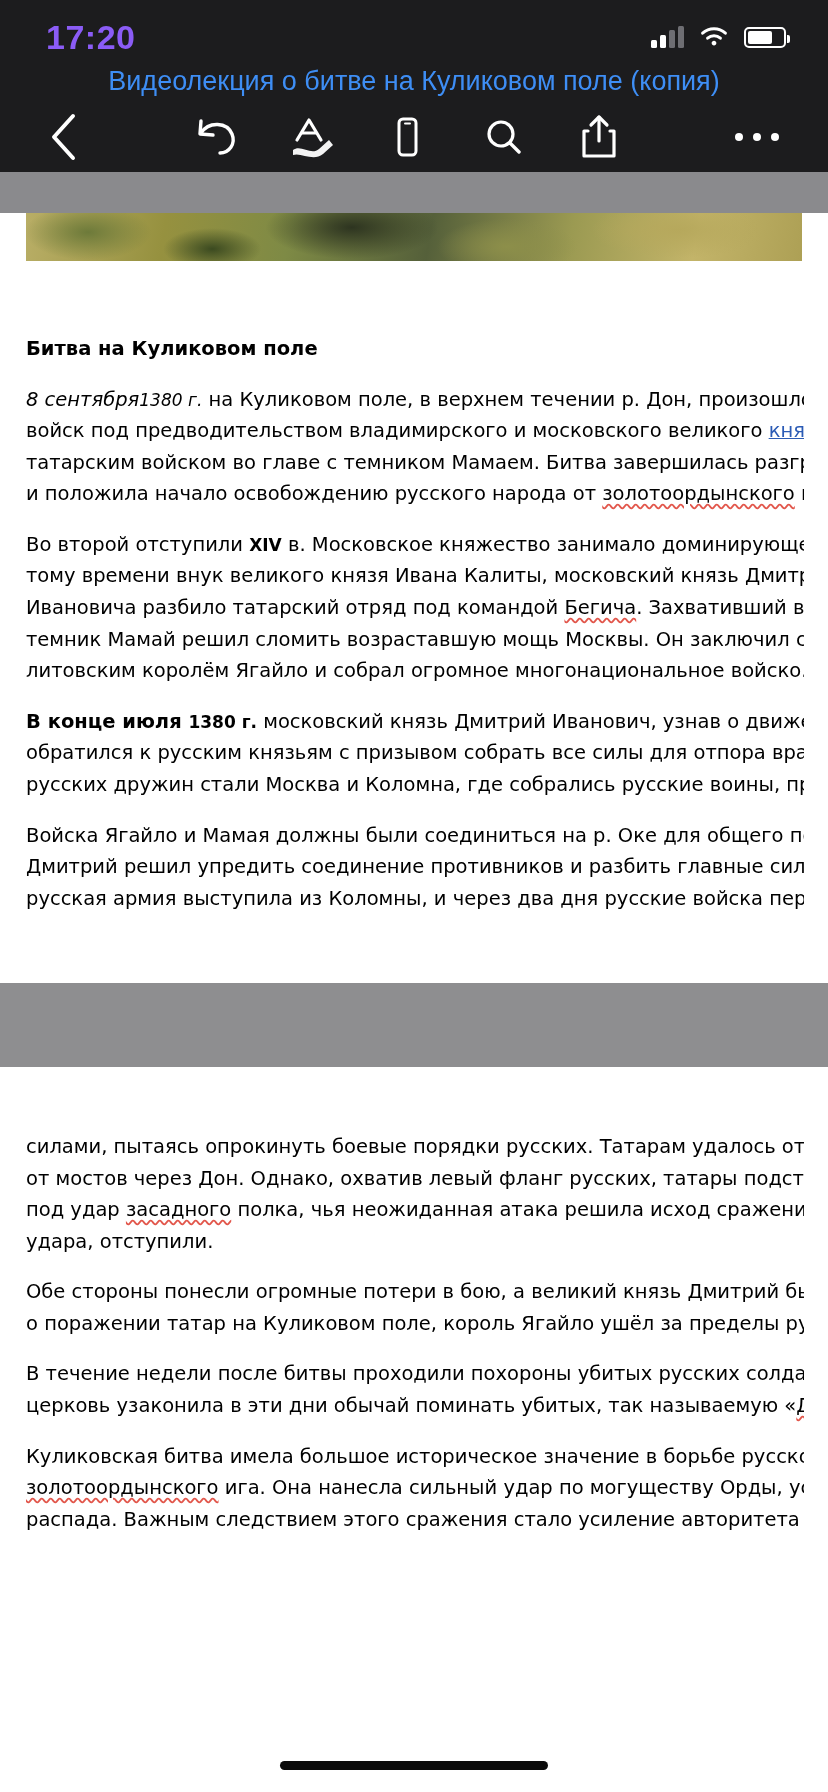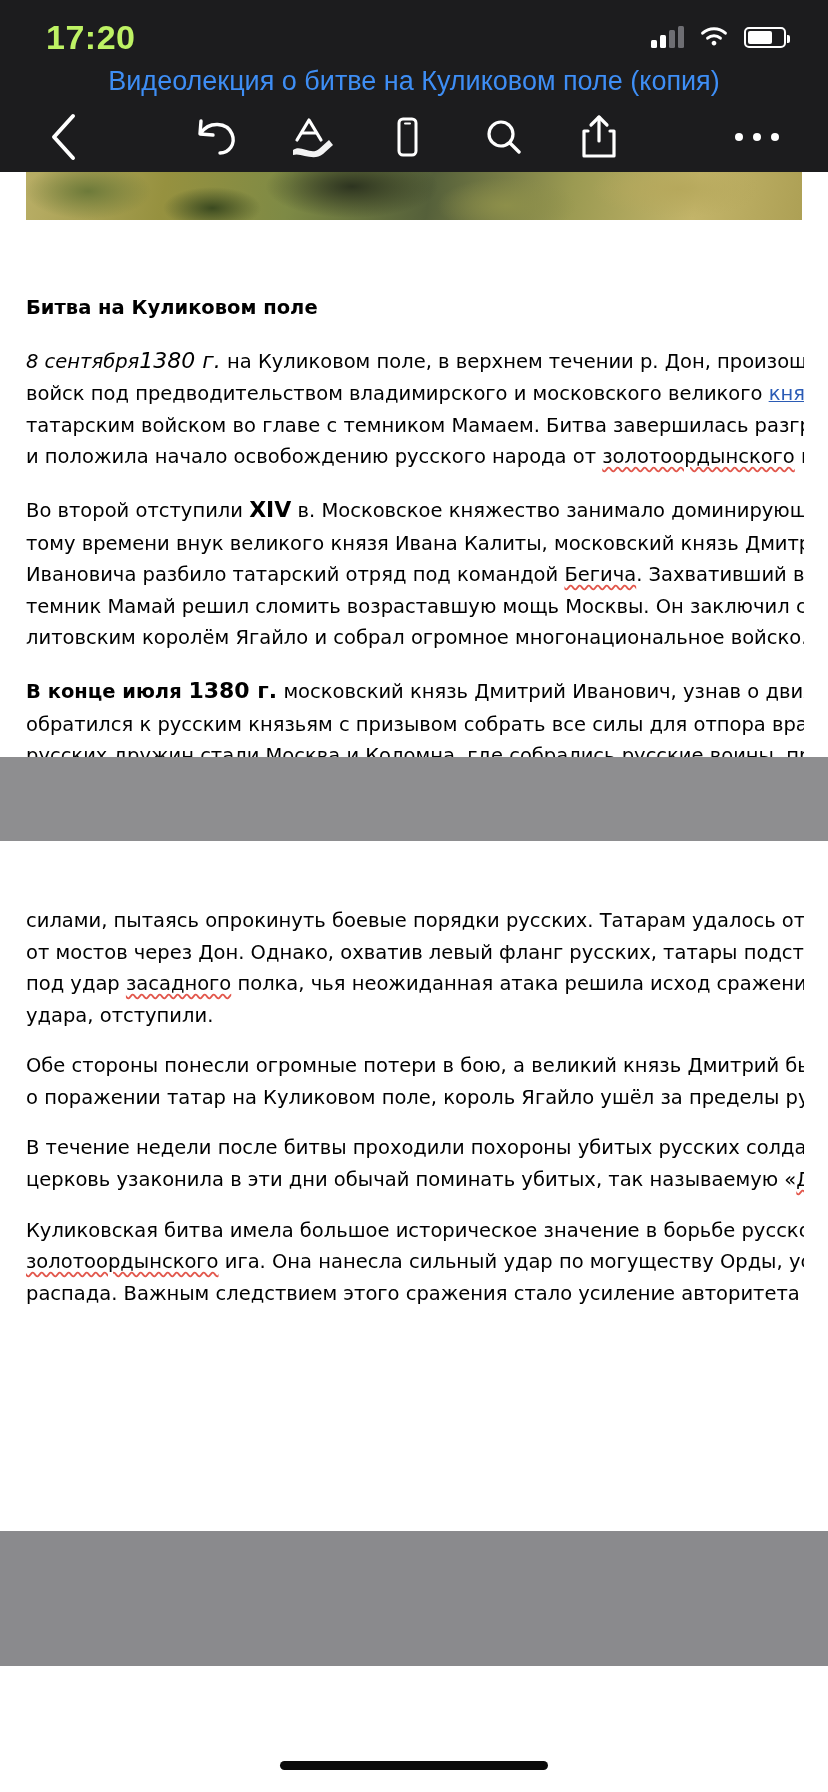--- a/index.html
+++ b/index.html
@@ -28,21 +28,21 @@
     display: flex;
     align-items: center;
     justify-content: space-between;
     padding: 0 42px 0 46px;
     box-sizing: border-box;
   }
   .status-time {
     font-size: 34px;
     font-weight: 600;
     letter-spacing: 0.5px;
-    color: #bef264;
+    color: #8b5cf6;
     padding-top: 12px;
   }
   .status-right {
     display: flex;
     align-items: center;
     gap: 13px;
     padding-top: 12px;
   }
   .sig-bars {
     display: flex;
@@ -123,21 +123,21 @@
     position: relative;
     background: #8a8a8d;
     height: 1620px;
     overflow: hidden;
   }
   .page {
     background: #ffffff;
     position: relative;
     overflow: hidden;
   }
-  .page-one { height: 585px; }
+  .page-one { height: 770px; margin-top: 41px; }
   .page-gap { height: 84px; background: #8e8e90; }
   .page-two { height: 690px; }
 
   .hero-image {
     height: 48px;
     margin: 0 26px 0 26px;
     background:
       radial-gradient(ellipse 90px 40px at 8% 40%, #6d7a3a 0%, rgba(109,122,58,0) 70%),
       radial-gradient(ellipse 70px 30px at 24% 75%, #3b4a20 0%, rgba(59,74,32,0) 70%),
       radial-gradient(ellipse 120px 44px at 42% 30%, #2d3420 0%, rgba(45,52,32,0) 72%),
@@ -158,21 +158,21 @@
     text-align: justify;
   }
   .doc-text p { margin: 0 0 19px 0; }
   .heading {
     font-weight: bold;
     font-size: 19.5px;
     margin: 0 0 19px 0;
   }
   .b { font-weight: bold; }
   .bi { font-weight: normal; font-style: italic; }
-  .small-caps { font-size: 22px; }
+  .small-caps { font-size: 17px; }
   .link {
     color: #2b5bb5;
     text-decoration: underline;
   }
   .sq-red {
     text-decoration: underline;
     text-decoration-style: wavy;
     text-decoration-color: #e2574c;
     text-underline-offset: 3px;
   }

